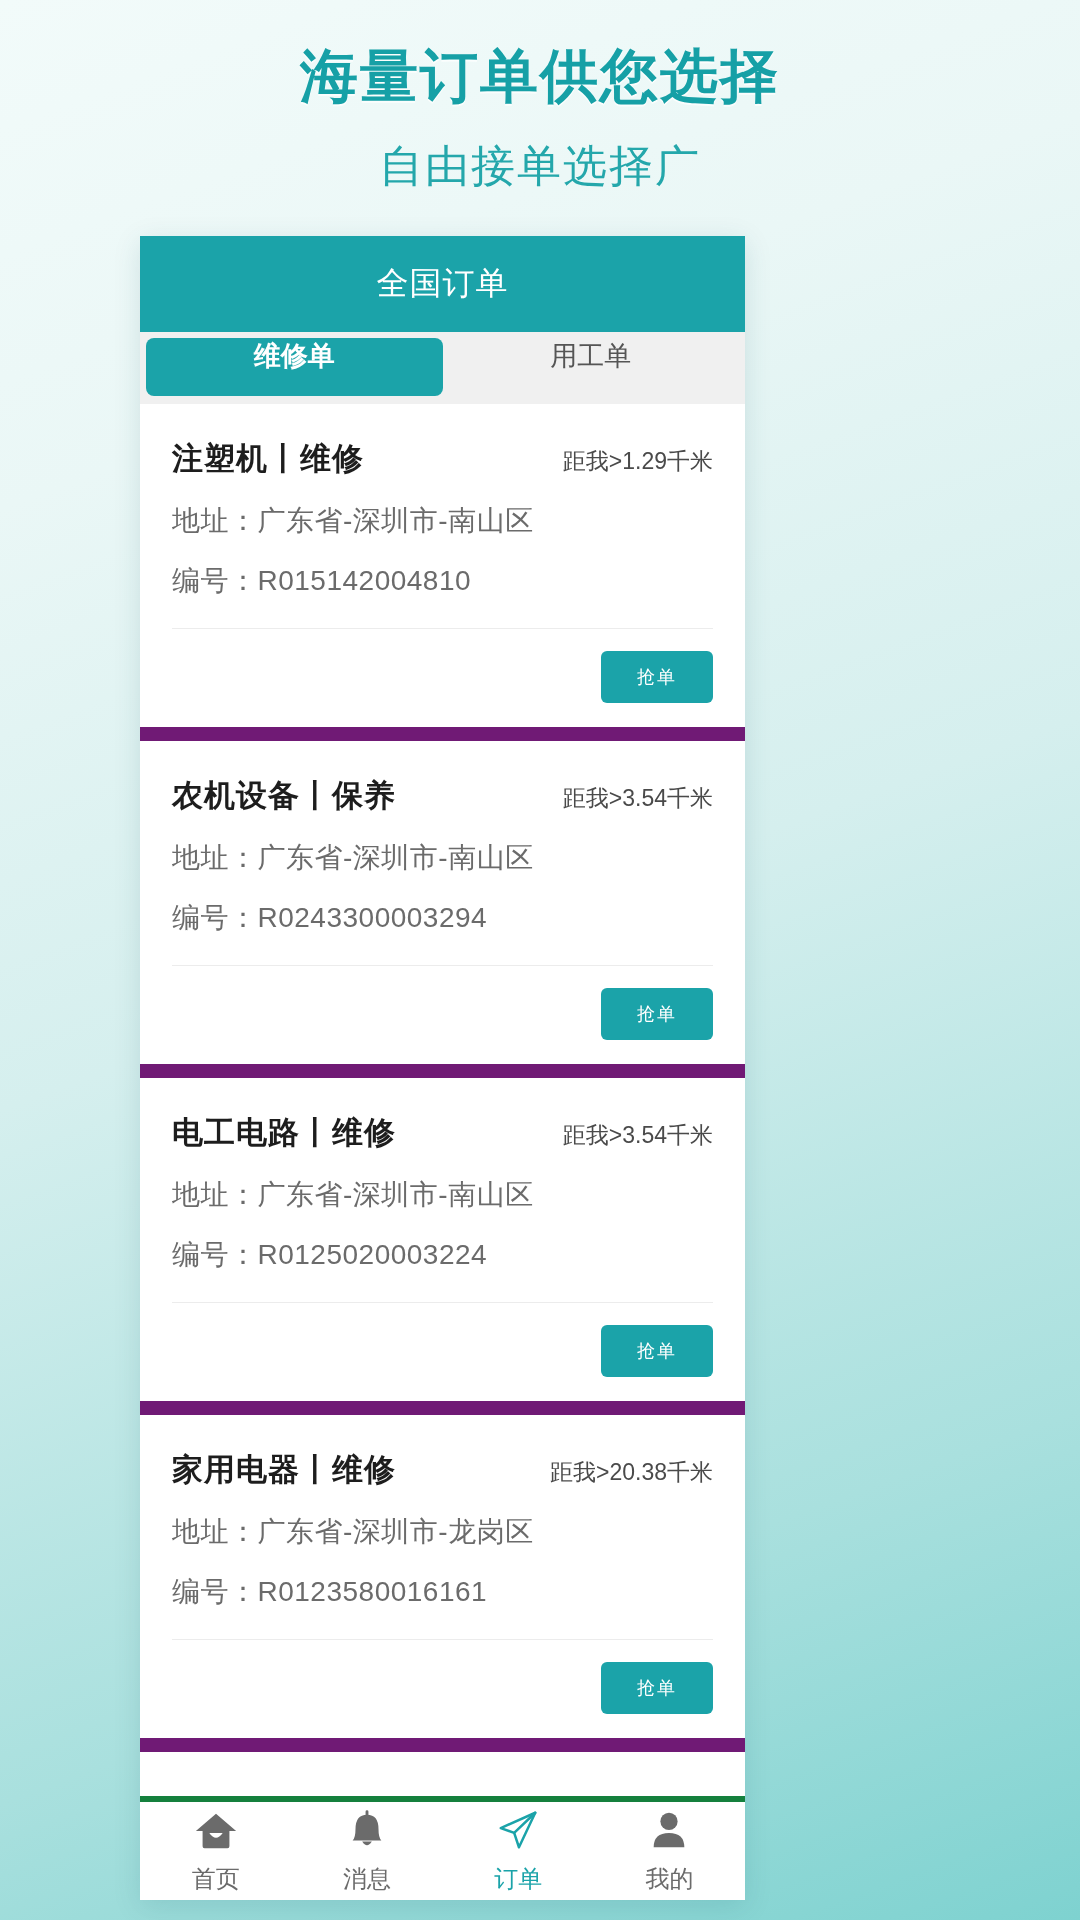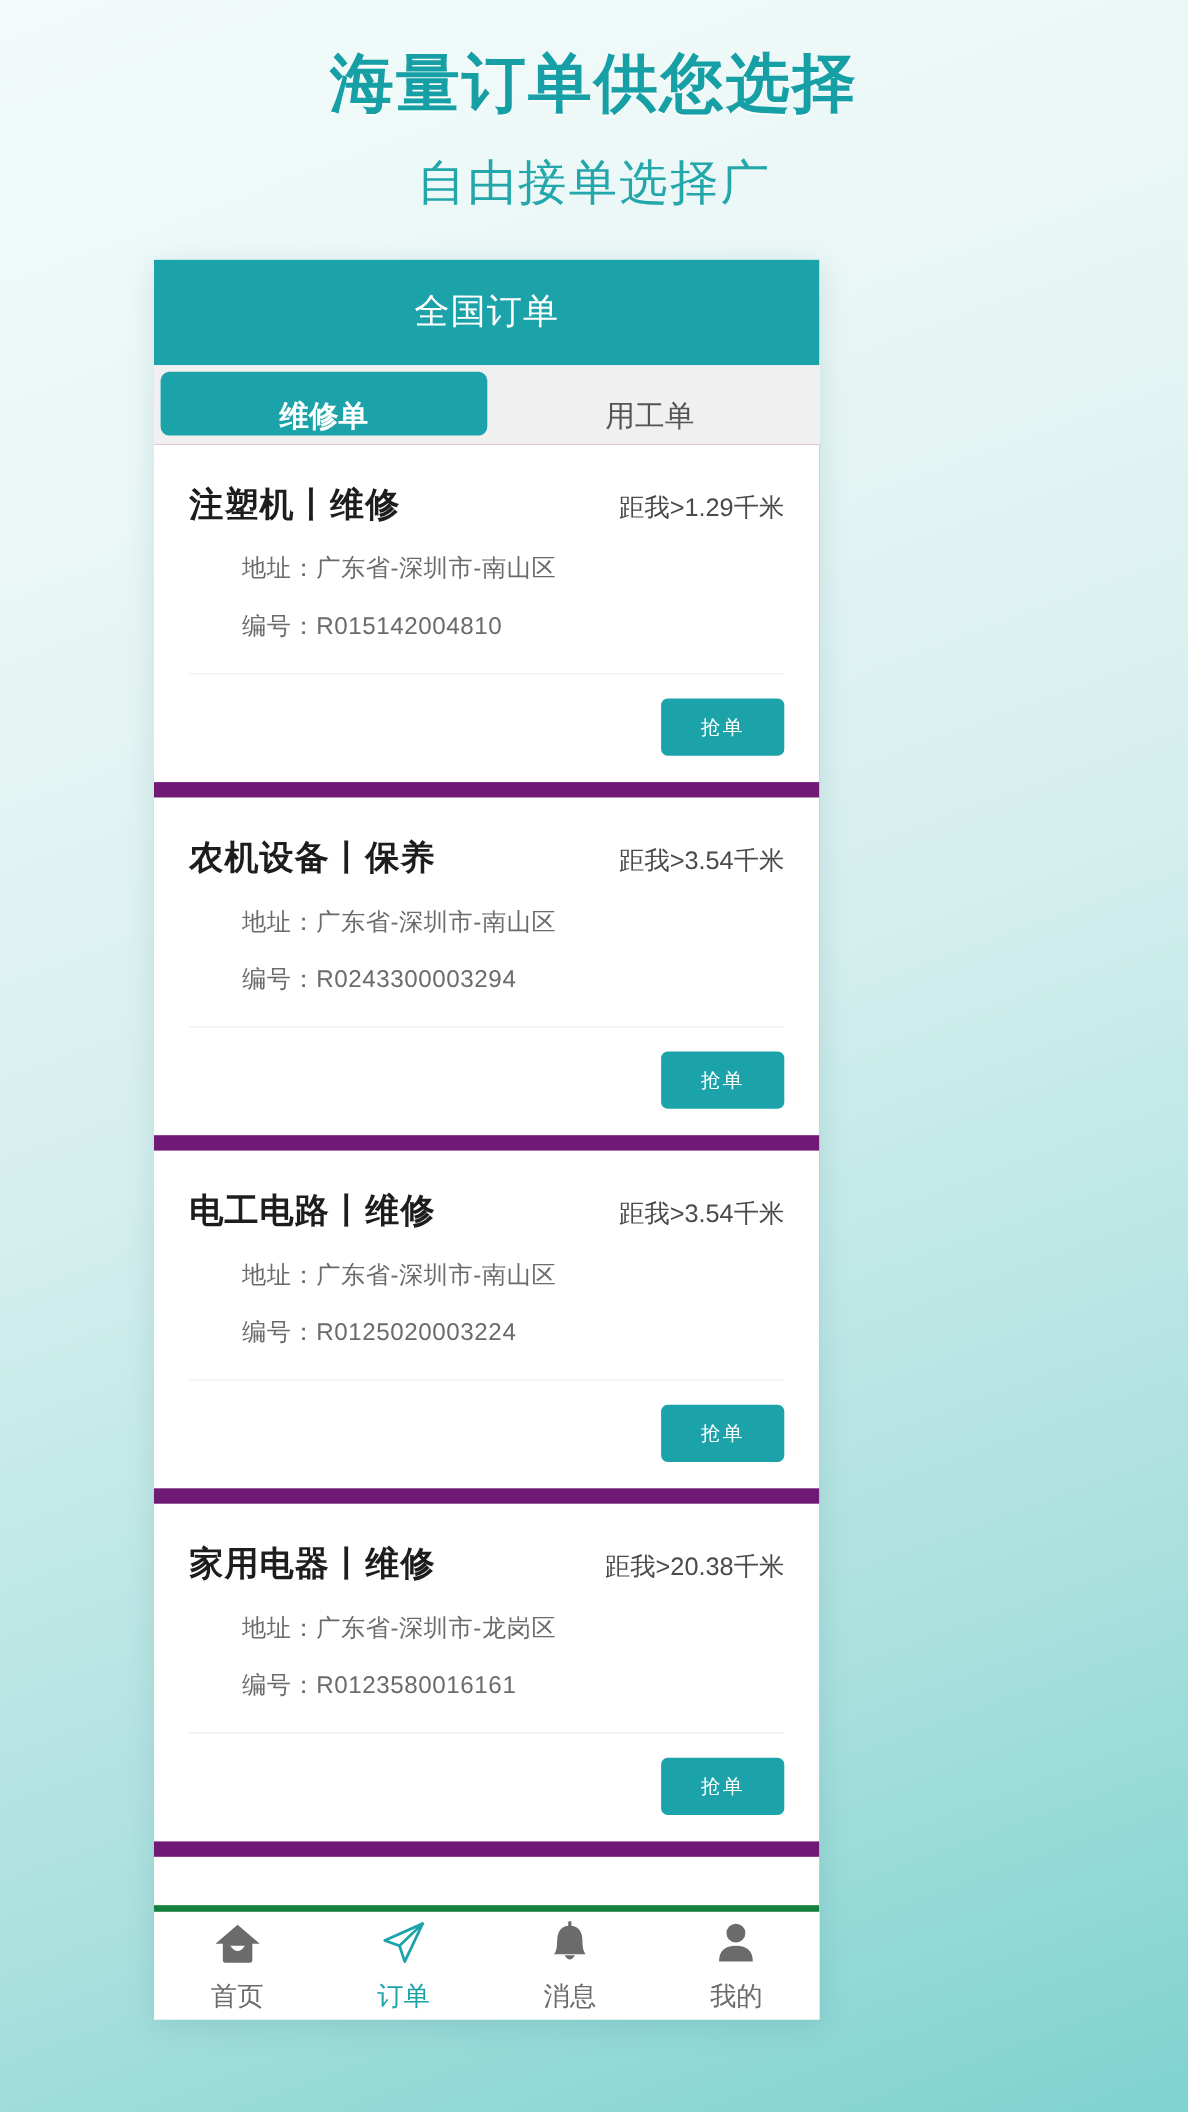--- a/index.html
+++ b/index.html
@@ -53,21 +53,21 @@
     display:flex;
     background:#f0f0f0;
     padding:6px 6px 8px 6px;
     height:72px;
     align-items:center;
   }
   .tab {
     flex:1;
     height:58px;
     display:flex;
-    align-items:flex-end;
+    align-items:flex-start;
     justify-content:center;
     font-size:27px;
     color:#555;
     border-radius:8px;
   }
   .tab.active {
     background:#1ba3a9;
     color:#ffffff;
     font-weight:bold;
   }
@@ -88,24 +88,23 @@
     color:#1d1d1d;
     letter-spacing:1px;
   }
   .order-dist {
     font-size:23px;
     color:#4a4a4a;
     white-space:nowrap;
   }
   .order-row {
     margin-top:22px;
-    font-size:22px;
+    font-size:28px;
     color:#6b6b6b;
     letter-spacing:0.5px;
-    margin-left:48px;
   }
   .order-foot {
     margin-top:28px;
     border-top:1px solid #ececec;
     padding:22px 0 24px 0;
     display:flex;
     justify-content:flex-end;
   }
   .grab-btn {
     background:#1ba3a9;
@@ -234,41 +233,41 @@
     <div class="nav-item">
       <span class="nav-icon">
         <svg viewBox="0 0 48 48" width="46" height="46">
           <path d="M24 7 L45 25 L38 25 L38 41 Q38 43 36 43 L12 43 Q10 43 10 41 L10 25 L3 25 Z" fill="#6b6b6b"></path>
           <path d="M17 27 Q24 37 31 27 Z" fill="#ffffff"></path>
         </svg>
       </span>
       <span>首页</span>
     </div>
 
-    <div class="nav-item active">
-      <span class="nav-icon">
-        <svg viewBox="0 0 48 48" width="46" height="46">
-          <path d="M42 6 L6 22 L20 27 L25 42 Z" fill="none" stroke="#1ba3a9" stroke-width="2.6" stroke-linejoin="round"></path>
-          <path d="M42 6 L20 27" fill="none" stroke="#1ba3a9" stroke-width="2.6" stroke-linecap="round"></path>
-        </svg>
-      </span>
-      <span>订单</span>
-    </div>
-
     <div class="nav-item">
       <span class="nav-icon">
         <svg viewBox="0 0 48 48" width="46" height="46">
           <path d="M24 5 L24 9" stroke="#6b6b6b" stroke-width="3" stroke-linecap="round"></path>
           <path d="M24 8 Q36 8 36 23 Q36 32 39 35 L9 35 Q12 32 12 23 Q12 8 24 8 Z" fill="#6b6b6b"></path>
           <path d="M19 36 Q24 44 29 36 Z" fill="#6b6b6b"></path>
         </svg>
       </span>
       <span>消息</span>
     </div>
 
+    <div class="nav-item active">
+      <span class="nav-icon">
+        <svg viewBox="0 0 48 48" width="46" height="46">
+          <path d="M42 6 L6 22 L20 27 L25 42 Z" fill="none" stroke="#1ba3a9" stroke-width="2.6" stroke-linejoin="round"></path>
+          <path d="M42 6 L20 27" fill="none" stroke="#1ba3a9" stroke-width="2.6" stroke-linecap="round"></path>
+        </svg>
+      </span>
+      <span>订单</span>
+    </div>
+
     <div class="nav-item">
       <span class="nav-icon">
         <svg viewBox="0 0 48 48" width="46" height="46">
           <circle cx="24" cy="15" r="9" fill="#6b6b6b"></circle>
           <path d="M8 42 Q8 27 24 27 Q40 27 40 42 Z" fill="#6b6b6b"></path>
         </svg>
       </span>
       <span>我的</span>
     </div>
 

